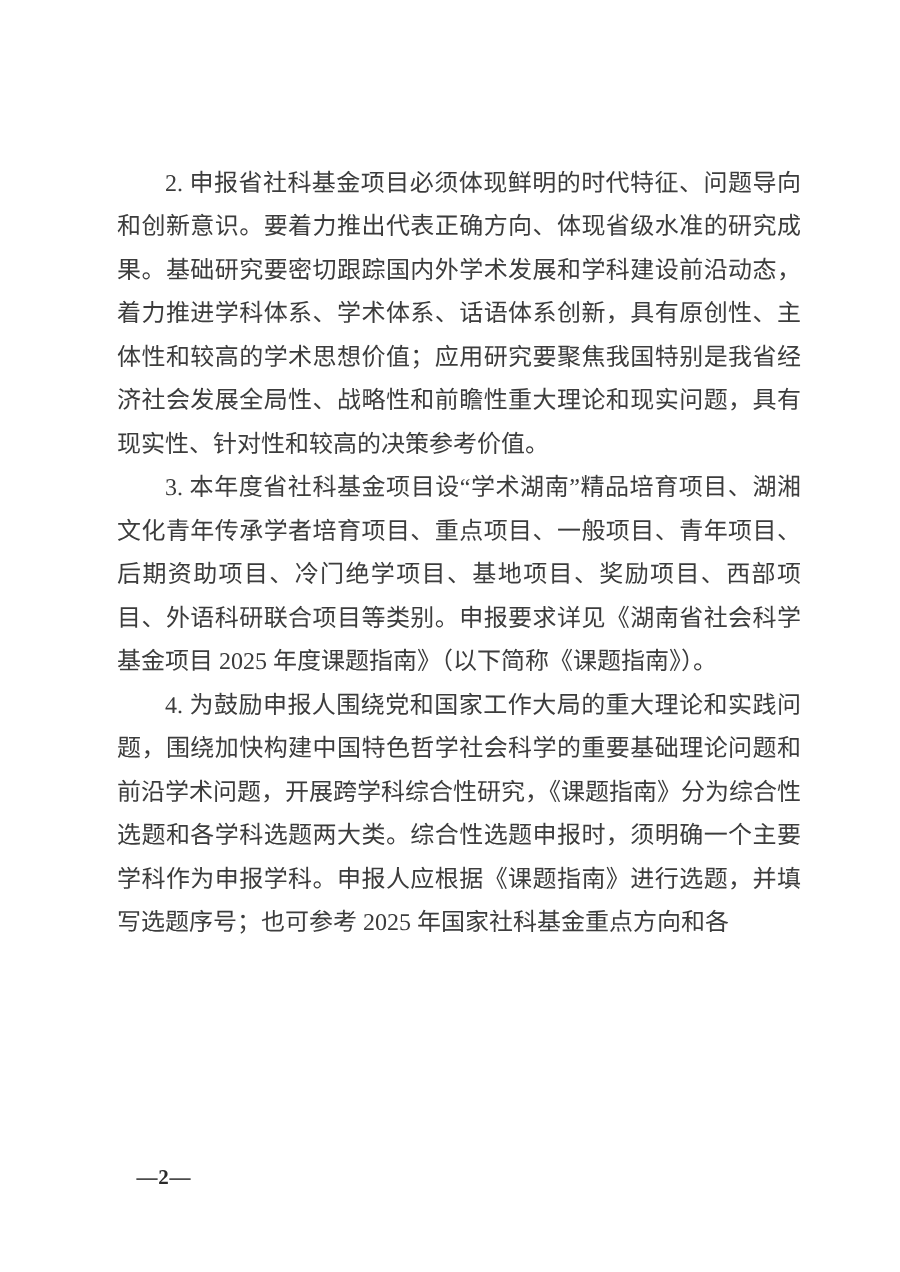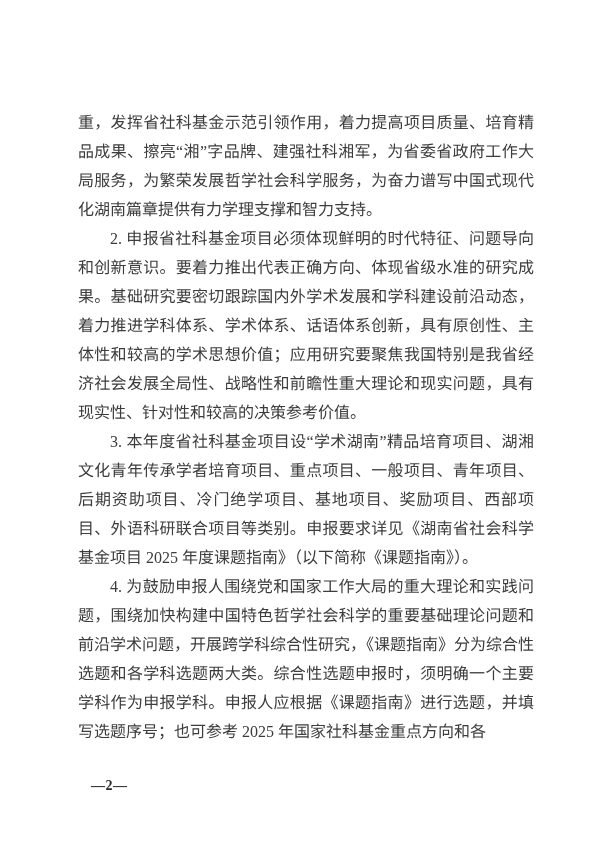--- a/index.html
+++ b/index.html
@@ -48,21 +48,20 @@
     letter-spacing: 0.5px;
     font-family: "Liberation Serif", "DejaVu Serif", serif;
   }
 </style>
 </head>
 <body>
 
 <div class="page">
 
   <main class="body-text">
-    <p class="para no-indent">重，发挥省社科基金示范引领作用，着力提高项目质量、培育精品成果、擦亮“湘”字品牌、建强社科湘军，为省委省政府工作大局服务，为繁荣发展哲学社会科学服务，为奋力谱写中国式现代化湖南篇章提供有力学理支撑和智力支持。</p>
     <p class="para">2. 申报省社科基金项目必须体现鲜明的时代特征、问题导向和创新意识。要着力推出代表正确方向、体现省级水准的研究成果。基础研究要密切跟踪国内外学术发展和学科建设前沿动态，着力推进学科体系、学术体系、话语体系创新，具有原创性、主体性和较高的学术思想价值；应用研究要聚焦我国特别是我省经济社会发展全局性、战略性和前瞻性重大理论和现实问题，具有现实性、针对性和较高的决策参考价值。</p>
     <p class="para">3. 本年度省社科基金项目设“学术湖南”精品培育项目、湖湘文化青年传承学者培育项目、重点项目、一般项目、青年项目、后期资助项目、冷门绝学项目、基地项目、奖励项目、西部项目、外语科研联合项目等类别。申报要求详见《湖南省社会科学基金项目 2025 年度课题指南》（以下简称《课题指南》）。</p>
     <p class="para">4. 为鼓励申报人围绕党和国家工作大局的重大理论和实践问题，围绕加快构建中国特色哲学社会科学的重要基础理论问题和前沿学术问题，开展跨学科综合性研究，《课题指南》分为综合性选题和各学科选题两大类。综合性选题申报时，须明确一个主要学科作为申报学科。申报人应根据《课题指南》进行选题，并填写选题序号；也可参考 2025 年国家社科基金重点方向和各</p>
   </main>
 
   <footer class="page-footer">
     <span class="page-number">—2—</span>
   </footer>
 
 </div>

